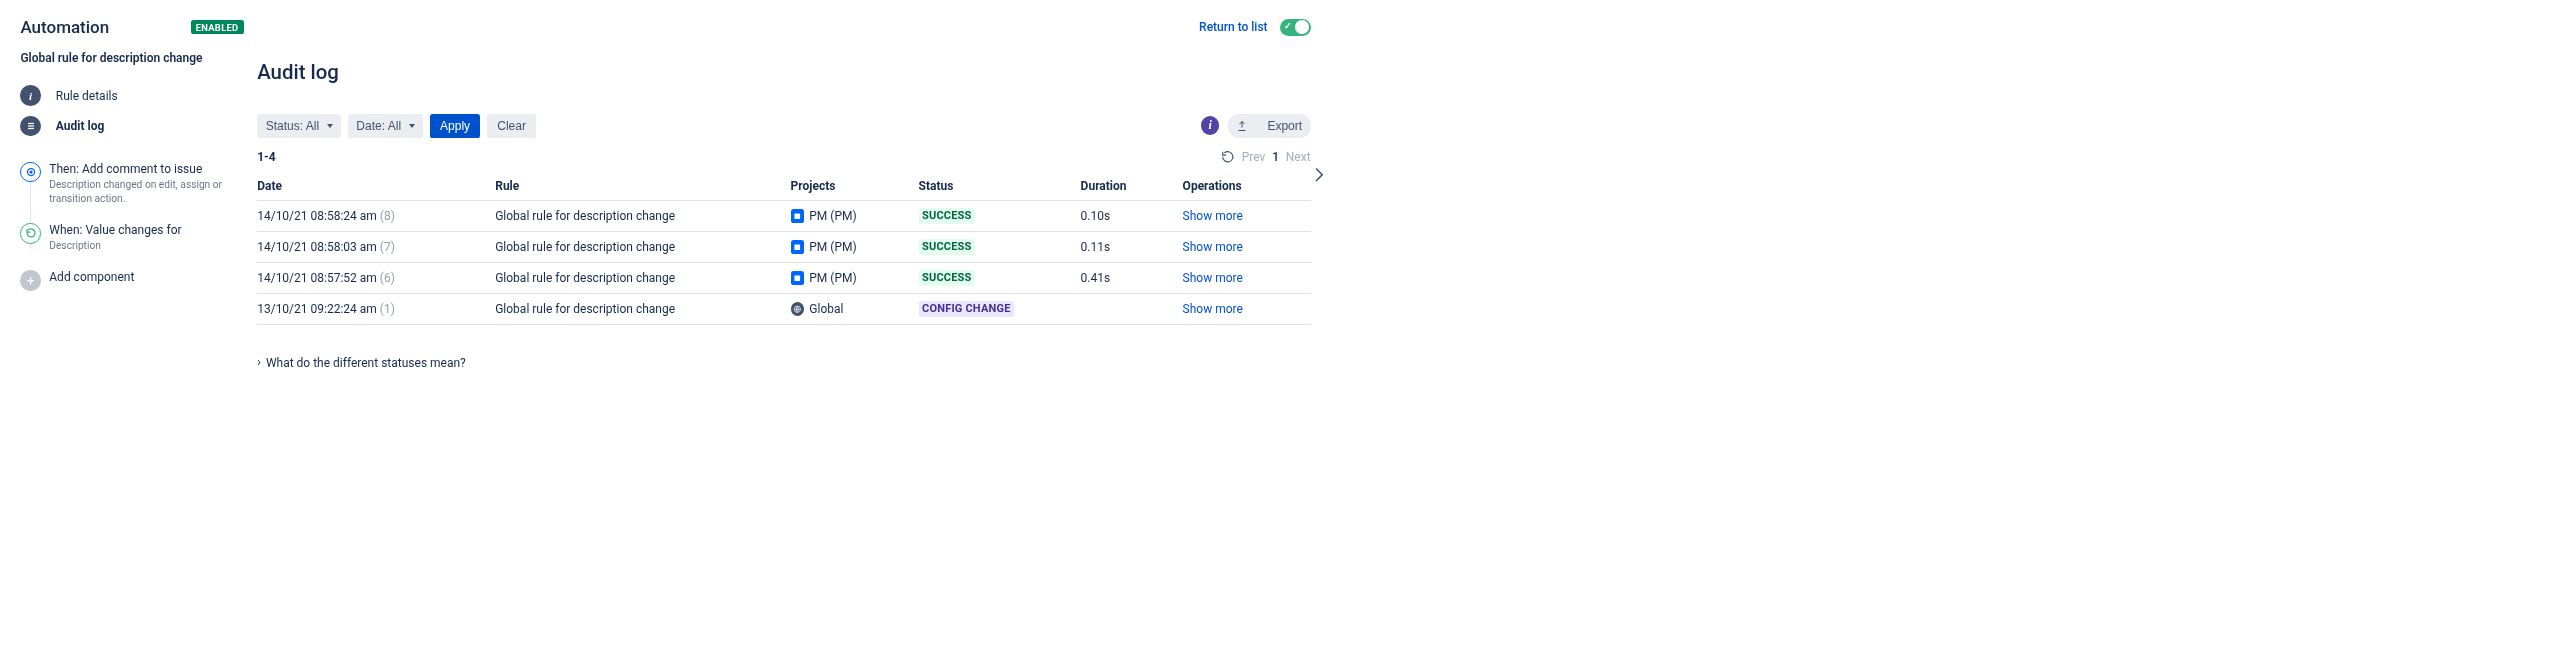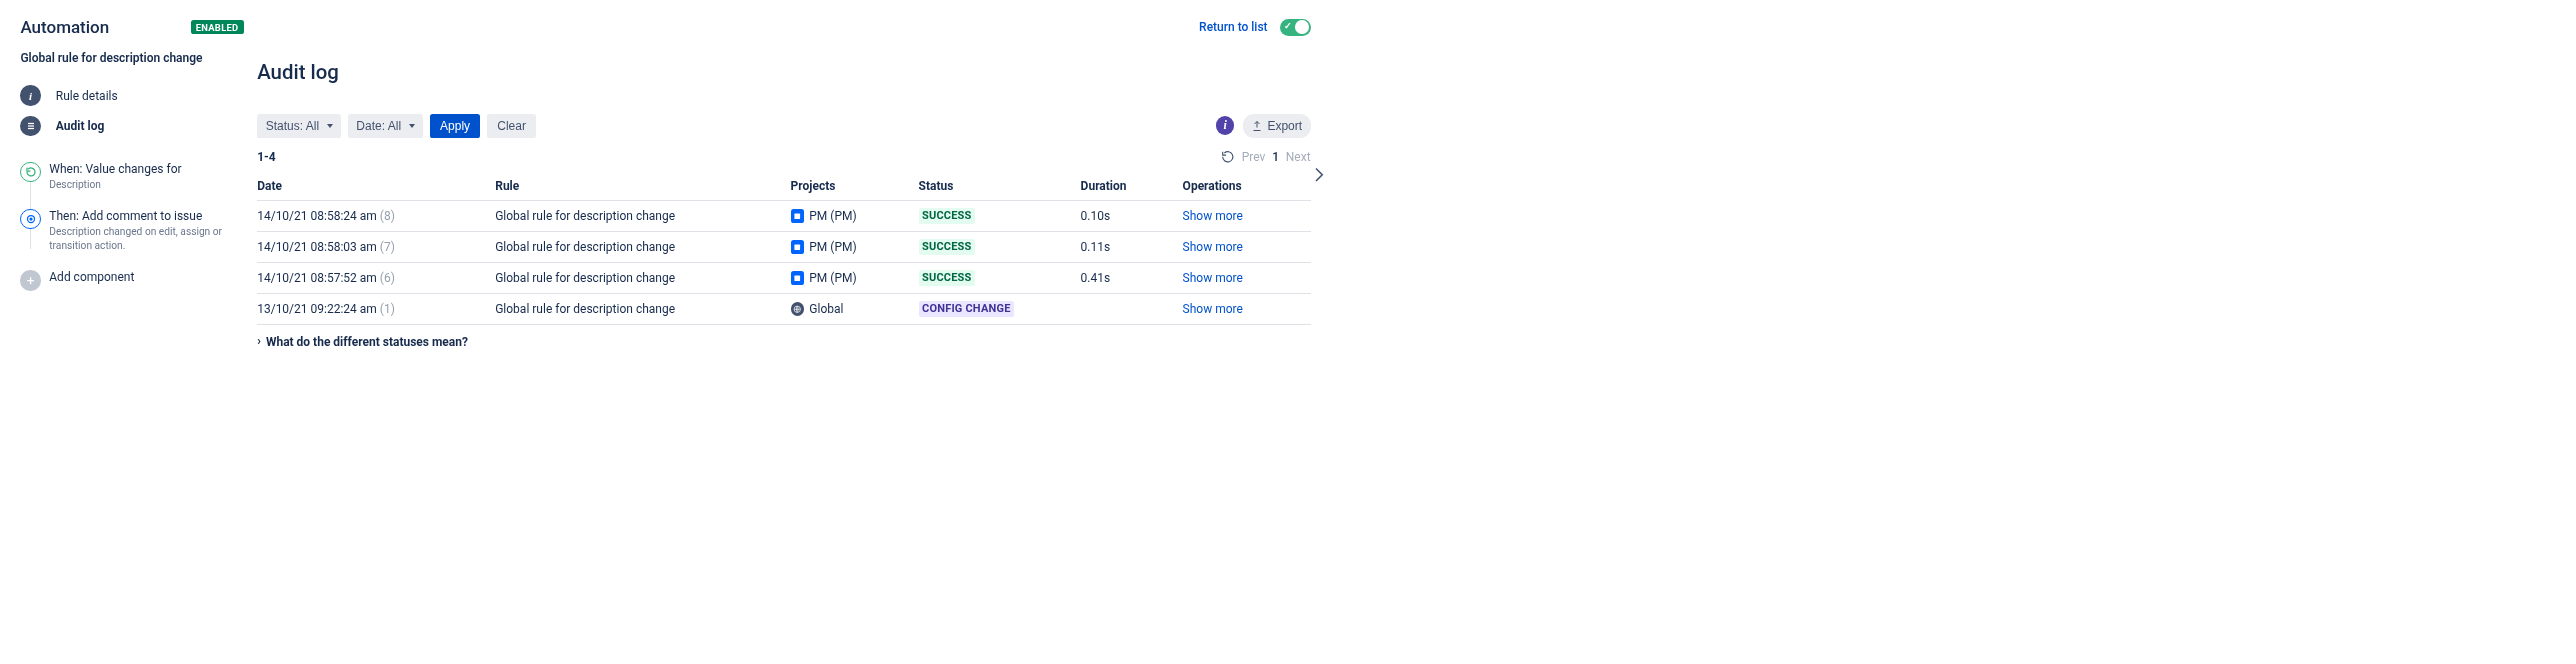--- a/index.html
+++ b/index.html
@@ -96,21 +96,21 @@
     border-radius: 2.6px; cursor: pointer; font-size: 12px;
   }
   .tools-right { display: flex; align-items: center; gap: 8.5px; }
   .info-badge {
     width: 18.7px; height: 18.7px; border-radius: 50%; background: #5243aa;
     color: #fff; display: flex; align-items: center; justify-content: center;
     font-family: Georgia, serif; font-style: italic; font-weight: 700; cursor: pointer;
   }
   .export-btn {
     background: rgba(9,30,66,.08); border: none; padding: 5.1px 8.5px;
-    border-radius: 11px; display: flex; align-items: center; gap: 4px;
+    border-radius: 11px; display: flex; align-items: center; gap: 19px;
     cursor: pointer; color: #42526e; font-size: 12px;
   }
 
   .meta-row { display: flex; justify-content: space-between; align-items: center; margin-bottom: 8.5px; }
   .range { font-weight: 700; font-size: 12px; }
   .pager { display: flex; align-items: center; gap: 6.8px; color: #42526e; }
   .pager .disabled { color: #a5adba; }
   .pager .page-num { font-weight: 500; color: #172b4d; }
   .refresh-ic { width: 13.6px; height: 13.6px; cursor: pointer; }
 
@@ -132,21 +132,21 @@
   .proj-ic.global { background: #42526e; border-radius: 50%; }
   .proj-ic svg { width: 8.5px; height: 8.5px; }
   .lozenge {
     display: inline-block; font-size: 11px; font-weight: 700;
     padding: 1.7px 3.4px; border-radius: 2.6px; letter-spacing: 0.2px;
   }
   .lozenge.success { background: #e3fcef; color: #006644; }
   .lozenge.config  { background: #eae6ff; color: #403294; }
   .showmore { color: #0052cc; cursor: pointer; }
 
-  .disclosure { margin-top: 10px; font-weight: 700; font-size: 12px; cursor: pointer; }
+  .disclosure { margin-top: 31px; font-weight: 400; font-size: 12px; cursor: pointer; }
   .disclosure::before { content: "›"; display: inline-block; margin-right: 5.1px; transform: translateY(-0.9px); }
 
   .chevron-r {
     position: absolute; right: -17px; top: 145px; cursor: pointer;
   }
   .chevron-r svg { width: 18.7px; height: 25.5px; }
 </style>
 </head>
 <body>
 
@@ -168,42 +168,42 @@
         <svg viewBox="0 0 24 24" fill="none" stroke="#fff" stroke-width="2.5">
           <line x1="6" y1="7" x2="18" y2="7"></line>
             <line x1="6" y1="12" x2="18" y2="12"></line>
             <line x1="6" y1="17" x2="18" y2="17"></line>
         </svg>
       </span>
       <span class="nav-label">Audit log</span>
     </div>
 
     <div class="timeline">
+      <div class="timeline-item">
+        <span class="tl-icon then">
+          <svg viewBox="0 0 24 24" fill="none" stroke="#0065ff" stroke-width="2.5" stroke-linecap="round">
+            <circle cx="12" cy="12" r="7"></circle>
+              <circle cx="12" cy="12" r="2" fill="#0065ff"></circle>
+          </svg>
+        </span>
+        <div class="tl-body">
+          <div class="tl-title">Then: Add comment to issue</div>
+          <div class="tl-desc">Description changed on edit, assign or transition action.</div>
+        </div>
+      </div>
       <div class="timeline-item">
         <span class="tl-icon when">
           <svg viewBox="0 0 24 24" fill="none" stroke="#36b37e" stroke-width="2.5" stroke-linecap="round">
             <path d="M4 12a8 8 0 1 0 3-6.3"></path>
               <polyline points="4 4 4 10 10 10" fill="none"></polyline>
           </svg>
         </span>
         <div class="tl-body">
           <div class="tl-title">When: Value changes for</div>
           <div class="tl-desc">Description</div>
-        </div>
-      </div>
-      <div class="timeline-item">
-        <span class="tl-icon then">
-          <svg viewBox="0 0 24 24" fill="none" stroke="#0065ff" stroke-width="2.5" stroke-linecap="round">
-            <circle cx="12" cy="12" r="7"></circle>
-              <circle cx="12" cy="12" r="2" fill="#0065ff"></circle>
-          </svg>
-        </span>
-        <div class="tl-body">
-          <div class="tl-title">Then: Add comment to issue</div>
-          <div class="tl-desc">Description changed on edit, assign or transition action.</div>
         </div>
       </div>
       <div class="timeline-item">
         <span class="tl-icon add">+</span>
         <div class="tl-body">
           <div class="add-comp">Add component</div>
         </div>
       </div>
     </div>
   </aside>

